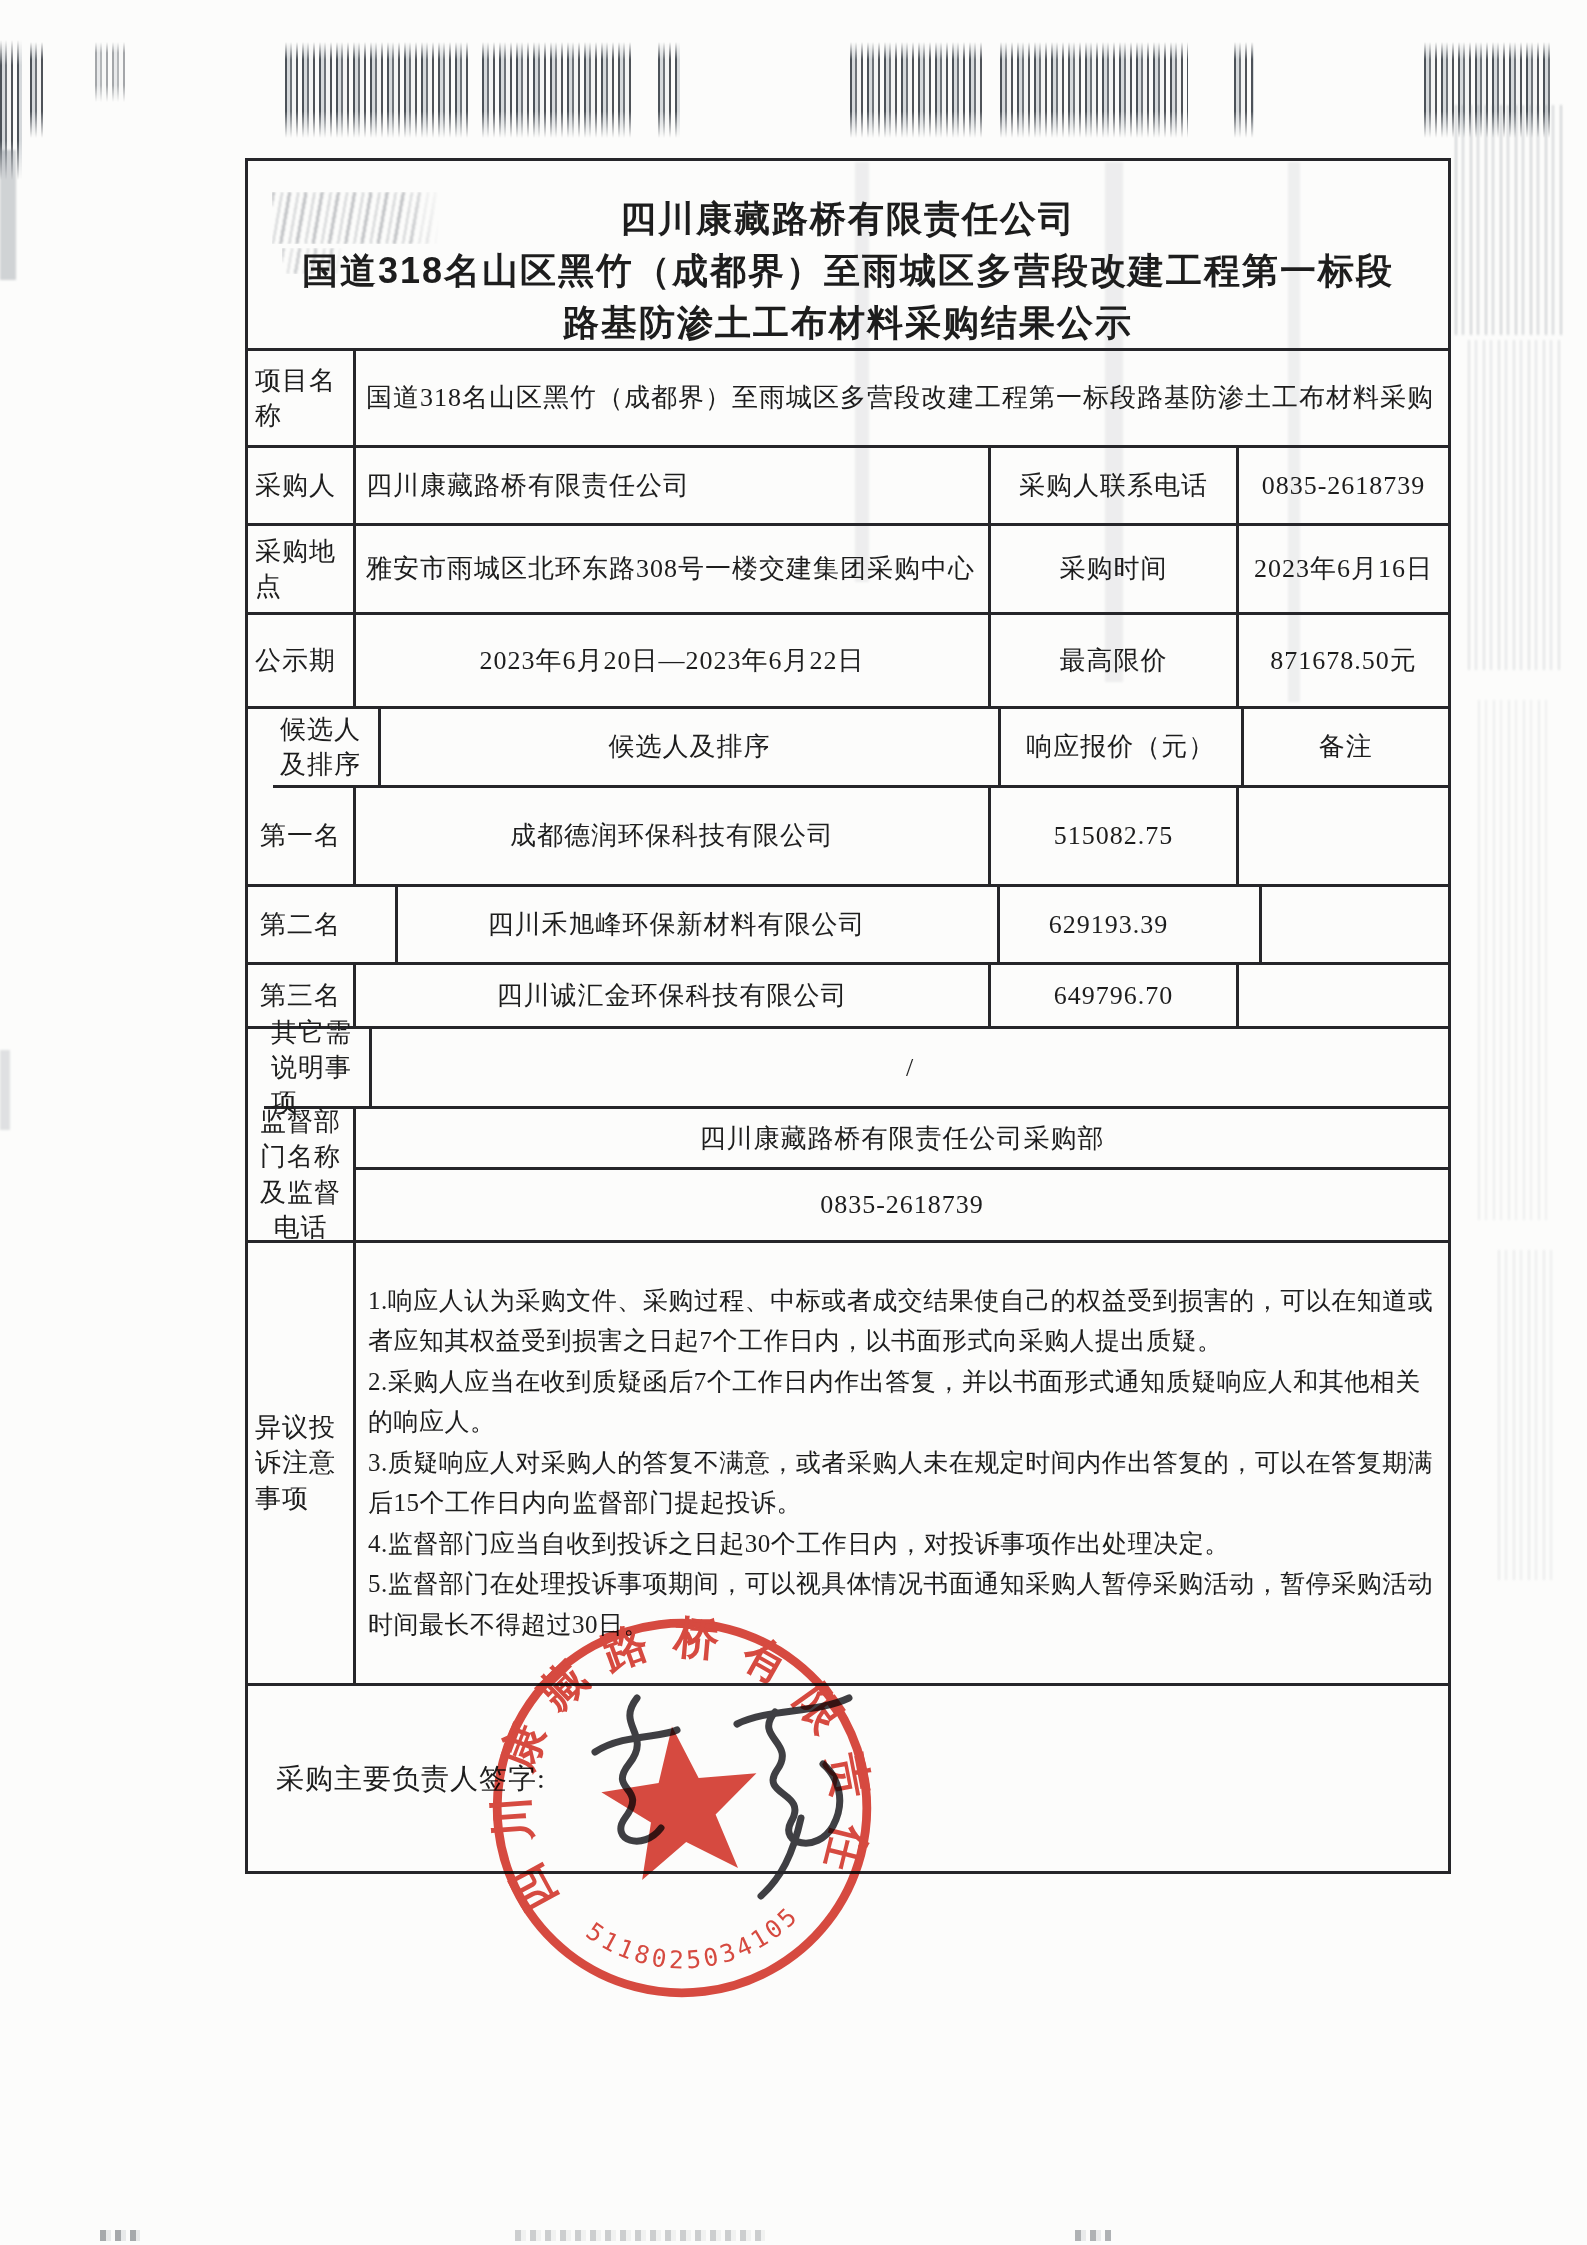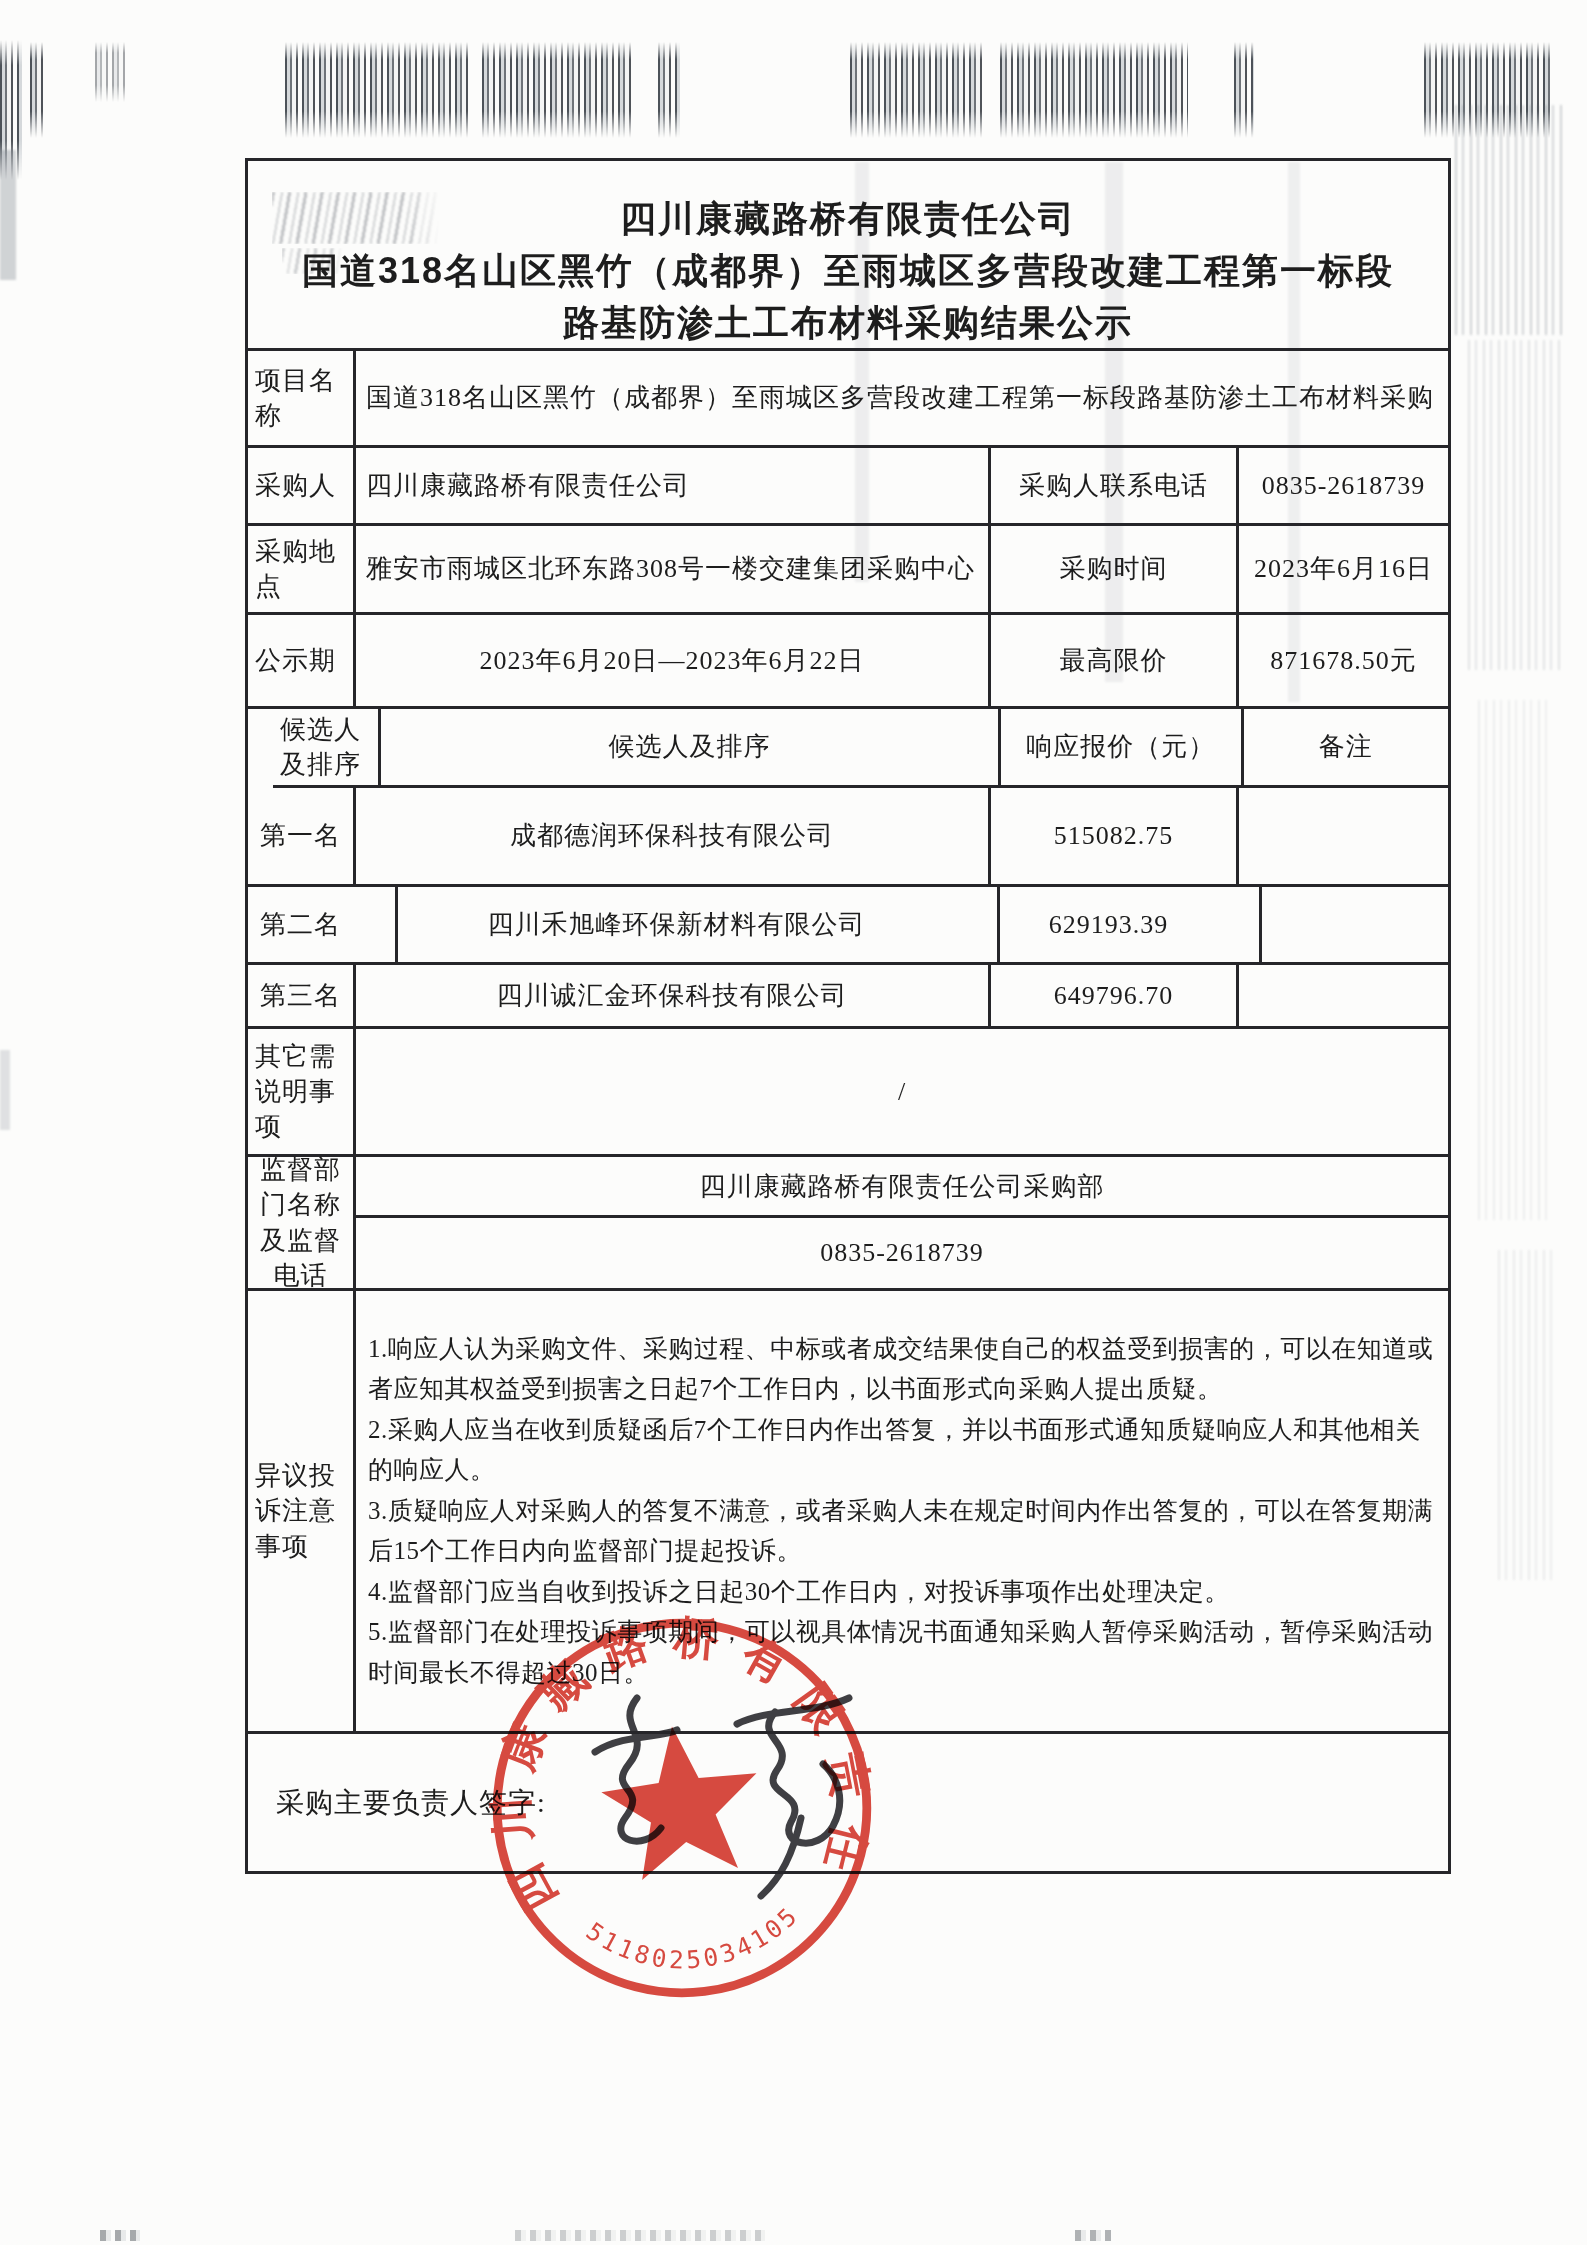--- a/index.html
+++ b/index.html
@@ -70,21 +70,21 @@
             font-family:"Liberation Sans","DejaVu Sans",sans-serif; }
   .title-line{ font-size:36px; font-weight:bold; line-height:52px; letter-spacing:2px; }
   .r-project{ height:97px; }
   .r-purchaser{ height:78px; }
   .r-location{ height:89px; }
   .r-publicity{ height:94px; }
   .r-candheader{ height:79px;margin-left:25px; }
   .r-cand1{ height:99px; }
   .r-cand2{ height:78px;gap:42px; }
   .r-cand3{ height:64px; }
-  .r-other{ height:128px; }
+  .r-other{ height:80px;margin-left:16px; }
   .r-supervision{ height:134px; }
   .r-objection{ height:443px; }
   .r-signature{ flex:1; }
   .sup-stack{ width:1101px; display:flex; flex-direction:column; border-left:3px solid #26262a; }
   .sup-row{ display:flex; align-items:center; justify-content:center; font-size:26px; letter-spacing:1px; }
   .sup-row-top{ height:61px; border-bottom:3px solid #26262a; }
   .sup-row-bottom{ flex:1; }
   .objection-cell{
     flex-direction:column; align-items:flex-start; justify-content:center;
     font-size:25px; line-height:1.62; letter-spacing:.5px; padding:8px 12px;

